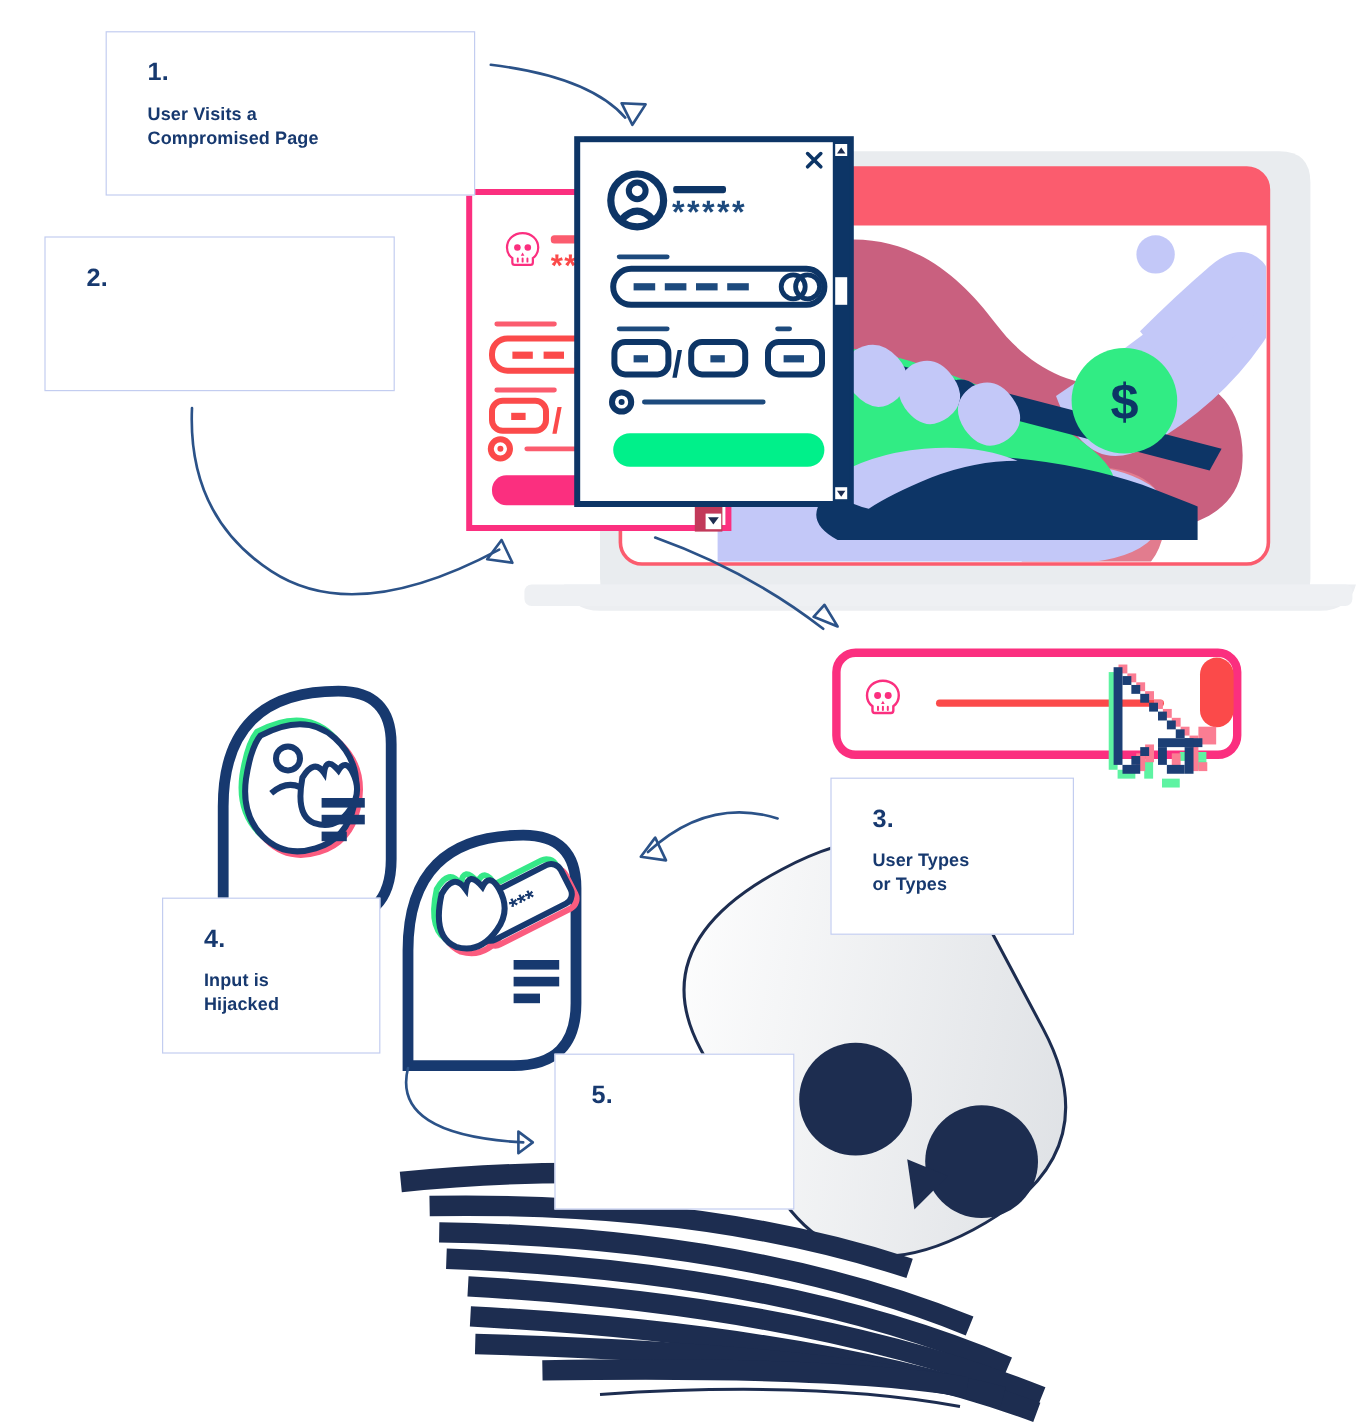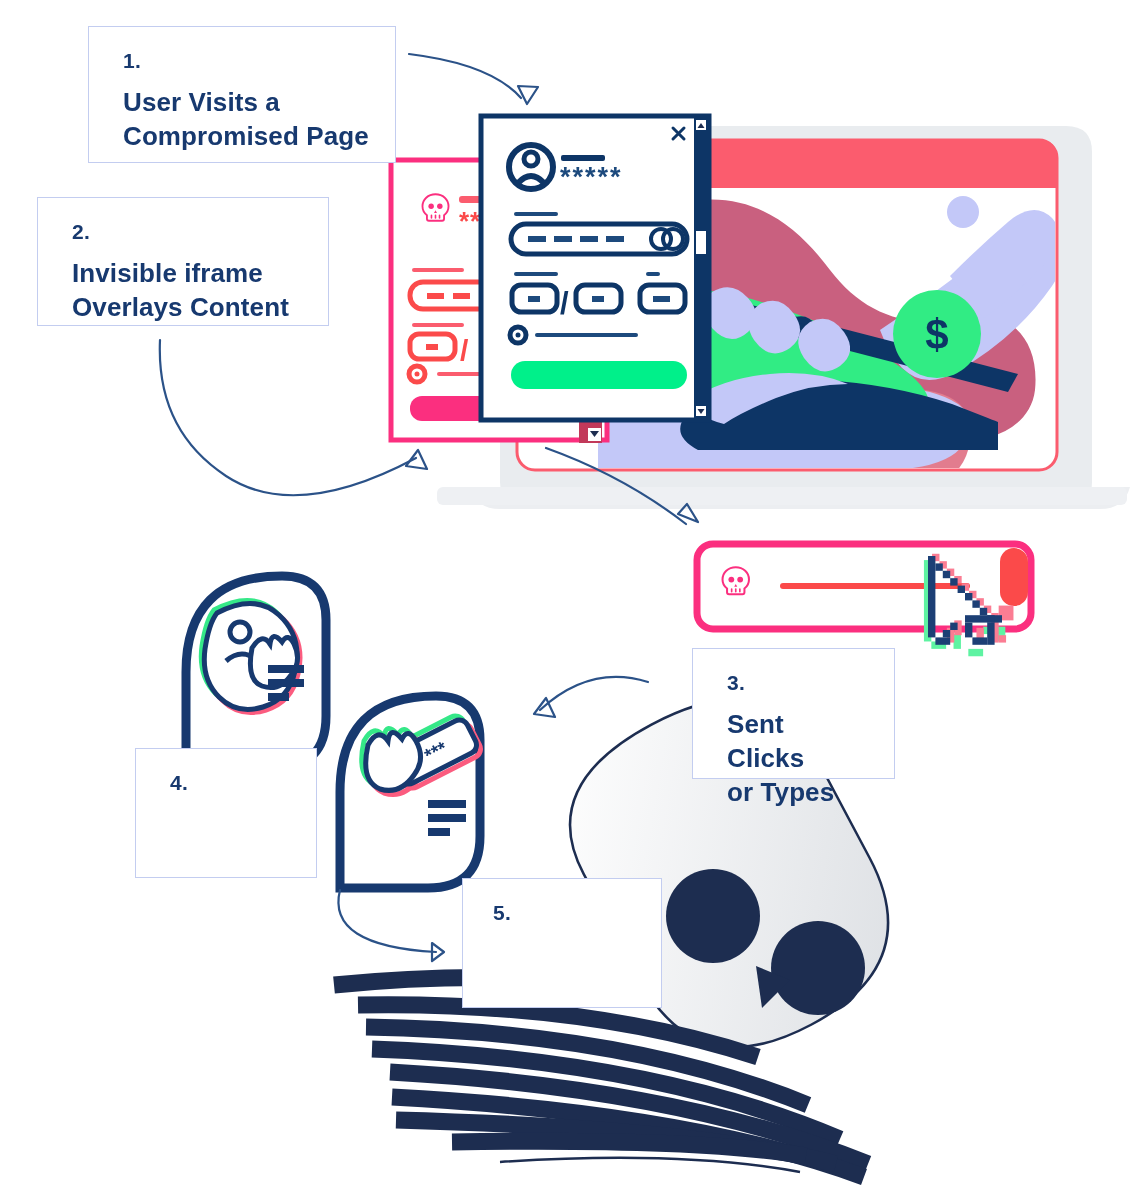--- a/index.html
+++ b/index.html
@@ -28,21 +28,21 @@
   .step-num{
     color:#17396f;
     font-size:21px;
     font-weight:bold;
     line-height:1.1;
     margin-bottom:14px;
     letter-spacing:.2px;
   }
   .step-title{
     color:#17396f;
-    font-size:26px;
+    font-size:15px;
     font-weight:bold;
     line-height:1.30;
     letter-spacing:.1px;
     white-space:pre-line;
   }
 
   #step1-box{left:88px;  top:26px;  width:308px; height:137px;}
   #step2-box{left:37px;  top:197px; width:292px; height:129px;}
   #step3-box{left:692px; top:648px; width:203px; height:131px;}
   #step4-box{left:135px; top:748px; width:182px; height:130px;}
@@ -370,31 +370,31 @@
   </svg>
 
   <div class="step-box" id="step1-box">
     <div class="step-num">1.</div>
     <div class="step-title">User Visits a
 Compromised Page</div>
   </div>
 
   <div class="step-box" id="step2-box">
     <div class="step-num">2.</div>
-    <div class="step-title">Invisible iframe
-Overlays Content</div>
   </div>
 
   <div class="step-box" id="step3-box">
     <div class="step-num">3.</div>
-    <div class="step-title">Sent Clicks
+    <div class="step-title">User Types
 or Types</div>
   </div>
 
   <div class="step-box" id="step4-box">
     <div class="step-num">4.</div>
+    <div class="step-title">Input is
+Hijacked</div>
   </div>
 
   <div class="step-box" id="step5-box">
     <div class="step-num">5.</div>
   </div>
 
 </div>
 
 </body></html>

